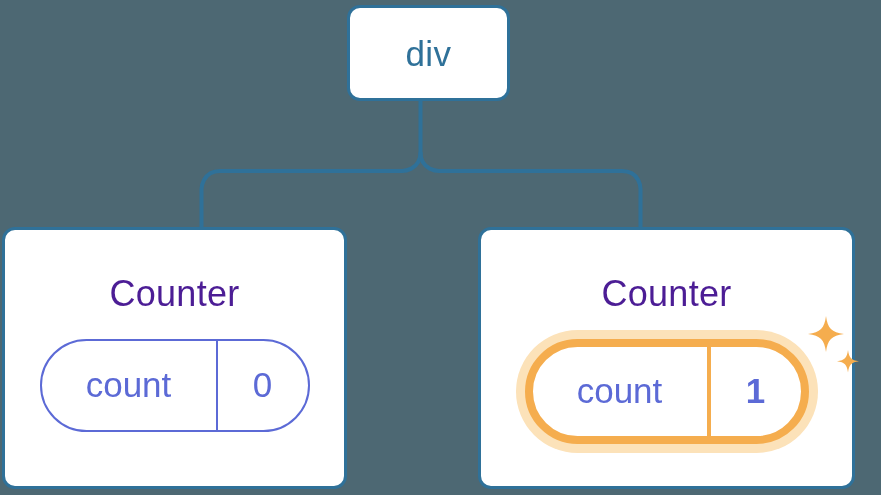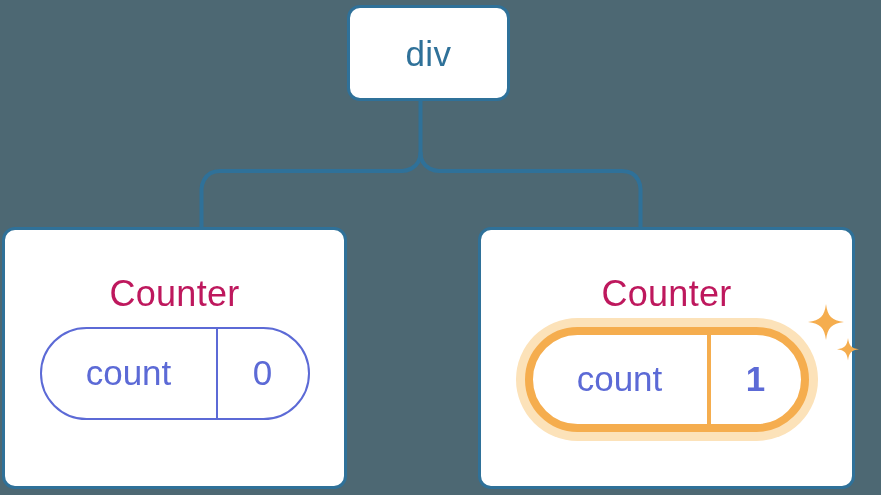--- a/index.html
+++ b/index.html
@@ -64,31 +64,31 @@
   }
   #node-counter-left {
     left: 2px;
     width: 345px;
   }
   #node-counter-right {
     left: 478px;
     width: 377px;
   }
   .counter-title {
-    color: #be185d;
+    color: #4c1d95;
     font-size: 36px;
     line-height: 1;
     margin-top: 46px;
     letter-spacing: 0.3px;
   }
 
   
   .pill-wrap {
     position: relative;
-    margin-top: 15px;
+    margin-top: 27px;
     display: flex;
     align-items: center;
     justify-content: center;
   }
   .pill {
     position: relative;
     display: flex;
     align-items: stretch;
     height: 93px;
     border: 2px solid #5c6ad6;

